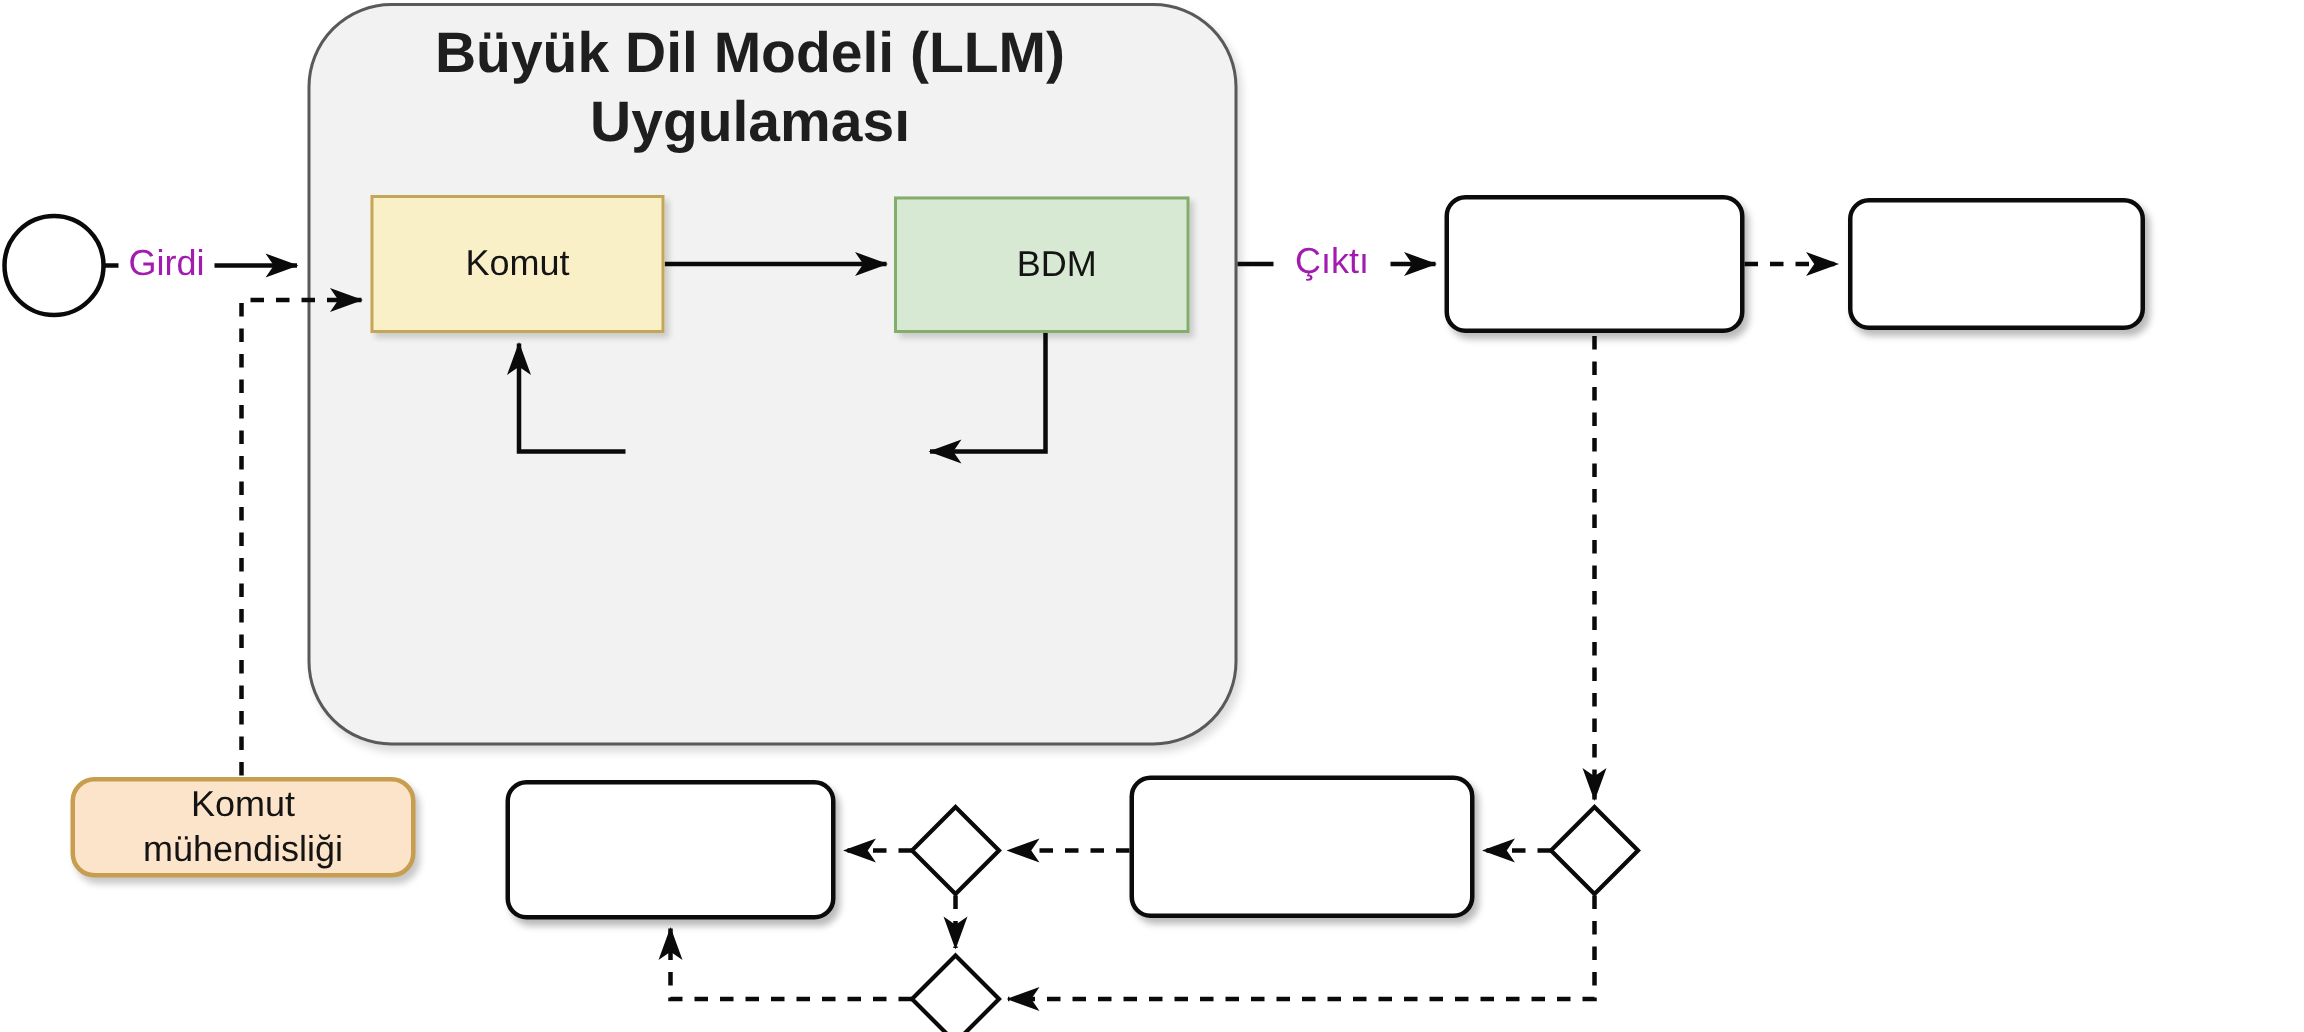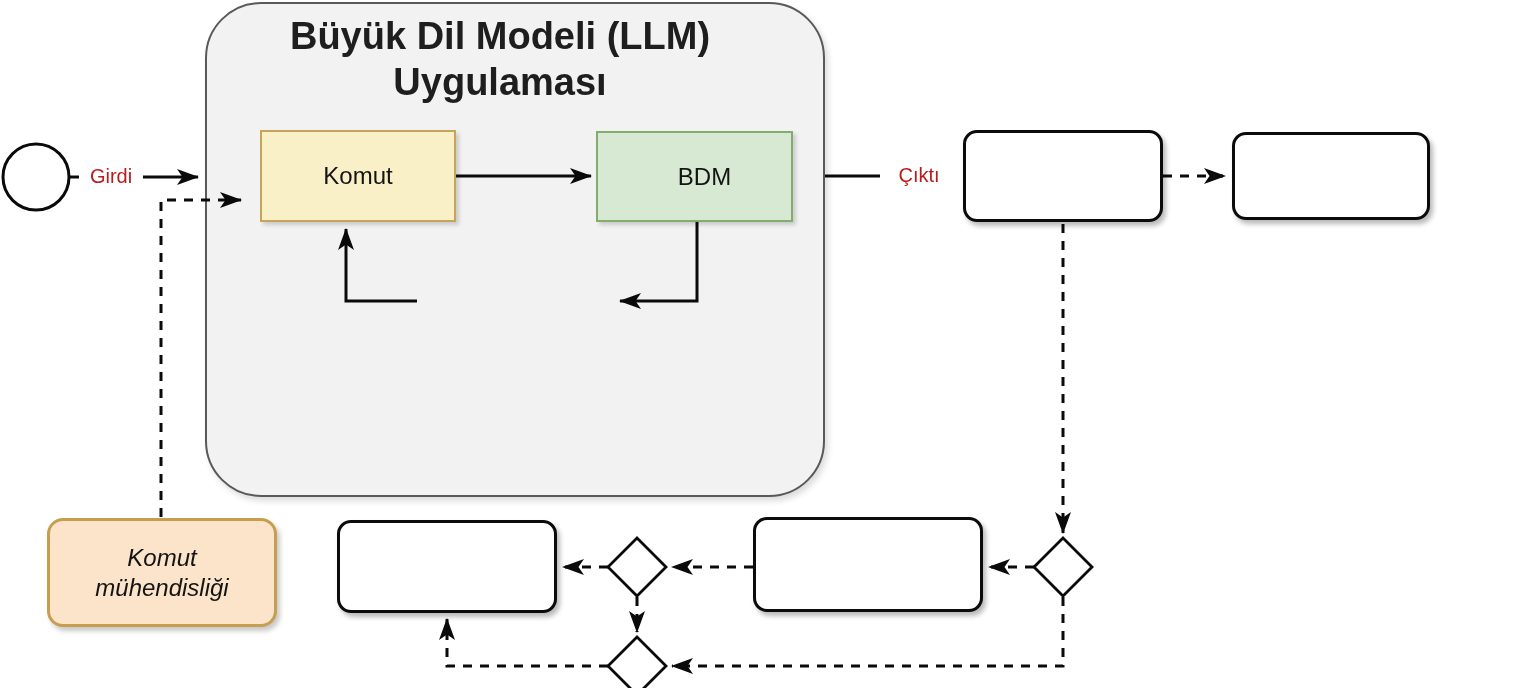--- a/index.html
+++ b/index.html
@@ -15,39 +15,39 @@
     background:#F2F2F2;box-shadow:3px 4px 6px rgba(0,0,0,0.14);z-index:1;
   }
   .container-title{
     position:absolute;left:240px;top:14px;width:520px;z-index:3;
     text-align:center;font-size:38px;font-weight:bold;line-height:1.2;color:#1E1E1E;
   }
   .node{
     position:absolute;box-sizing:border-box;display:flex;align-items:center;justify-content:center;
     text-align:center;font-size:24px;color:#141414;z-index:3;
   }
-  .komut-box{left:260px;top:130px;width:196px;height:92px;background:#FAF0C8;border:2.5px solid #C5A658;box-shadow:3px 3px 4px rgba(0,0,0,0.16);}
+  .komut-box{left:247px;top:130px;width:196px;height:92px;background:#FAF0C8;border:2.5px solid #C5A658;box-shadow:3px 3px 4px rgba(0,0,0,0.16);}
   .bdm-box{left:596px;top:131px;width:197px;height:91px;background:#D8E9D3;border:2.5px solid #83AD6D;box-shadow:3px 3px 4px rgba(0,0,0,0.16);padding-left:20px;}
   .zincirler-box{left:417px;top:256px;width:198px;height:92px;background:#DBE8FA;border:2.5px solid #7F98C3;box-shadow:3px 3px 4px rgba(0,0,0,0.16);white-space:nowrap;}
   .prompt-box{
-    left:47px;top:518px;width:230px;height:109px;border-radius:16px;
+    left:47px;top:518px;width:230px;height:67px;border-radius:16px;
     background:#FBE4C9;border:3.5px solid #C79E4F;box-shadow:3px 4px 5px rgba(0,0,0,0.22);
-    font-style:italic;line-height:1.25;padding:0 32px;
+    line-height:1.25;padding:0 32px;
   }
   .white-box{background:#ffffff;border:3px solid #0B0B0B;border-radius:14px;box-shadow:3px 4px 5px rgba(0,0,0,0.28);}
   .out1{left:963px;top:130px;width:200px;height:92px;}
   .out2{left:1232px;top:132px;width:198px;height:88px;}
   .proc-left{left:337px;top:520px;width:220px;height:93px;}
   .proc-mid{left:753px;top:517px;width:230px;height:95px;}
   .edge-label{
     position:absolute;z-index:3;background:#ffffff;text-align:center;
-    font-size:20px;color:#b91c1c;line-height:30px;
+    font-size:24px;color:#a21caf;line-height:30px;
   }
   .girdi-label{left:79px;top:161px;width:64px;height:30px;}
-  .cikti-label{left:880px;top:160px;width:78px;height:30px;}
+  .cikti-label{left:849px;top:160px;width:78px;height:30px;}
 </style>
 </head>
 <body>
 
 <div class="canvas">
 
   <div class="container-box"></div>
   <div class="container-title">Büyük Dil Modeli (LLM) Uygulaması</div>
 
   <svg class="layer-svg" width="1536" height="688" viewBox="0 0 1536 688">

